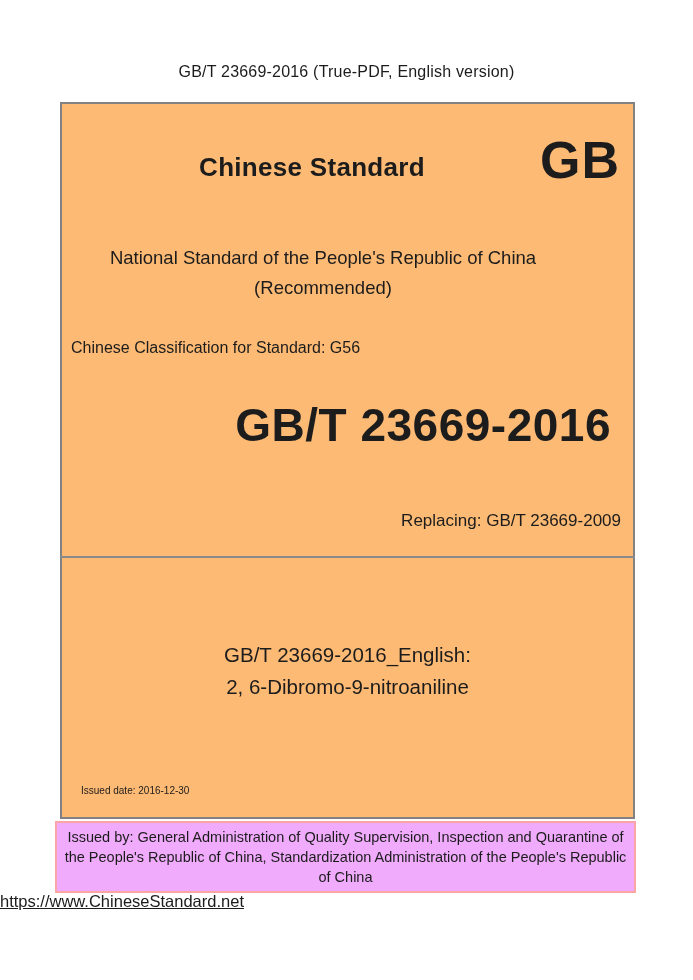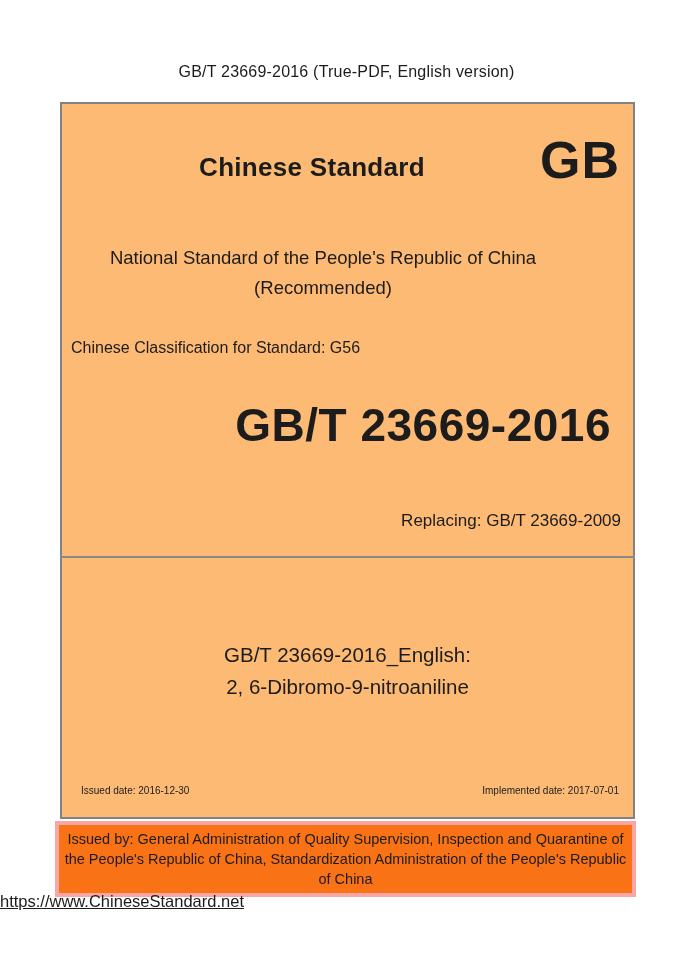--- a/index.html
+++ b/index.html
@@ -124,22 +124,22 @@
     padding: 0 14px 0 19px;
     font-size: 10px;
   }
 
   .issuer-box {
     position: absolute;
     left: 55px;
     top: 821px;
     width: 581px;
     min-height: 68px;
-    border: 4px solid #fca5a5;
-    background: #f97316;
+    border: 2px solid #fca5a5;
+    background: #f0abfc;
     display: flex;
     align-items: flex-start;
     justify-content: center;
     padding: 4px 2px;
   }
 
   .issuer-text {
     text-align: center;
     font-size: 14.5px;
     line-height: 20px;
@@ -183,21 +183,20 @@
 
   <div class="divider"></div>
 
   <div class="english-title">
     <div>GB/T 23669-2016_English:</div>
     <div>2, 6-Dibromo-9-nitroaniline</div>
   </div>
 
   <div class="dates-row">
     <span>Issued date: 2016-12-30</span>
-    <span>Implemented date: 2017-07-01</span>
   </div>
 
 </div>
 
 <div class="issuer-box">
   <div class="issuer-text">Issued by: General Administration of Quality Supervision, Inspection and Quarantine of the People's Republic of China, Standardization Administration of the People's Republic of China</div>
 </div>
 
 <div class="footer-link-wrap">
   <a class="footer-link">https://www.ChineseStandard.net</a>

